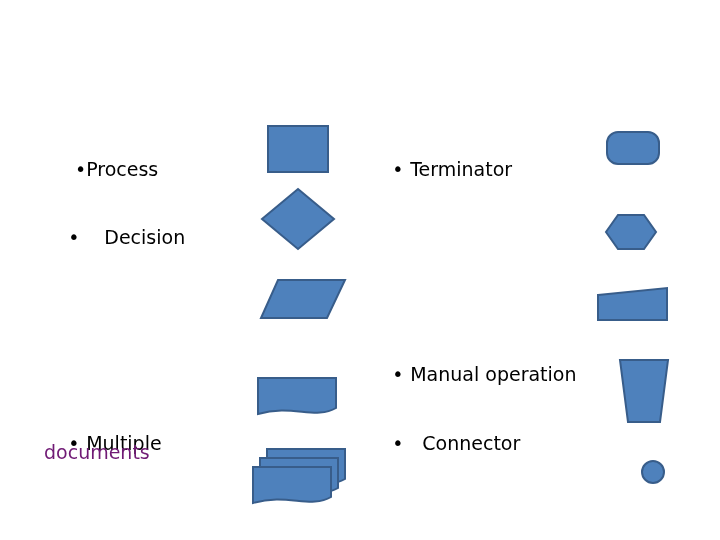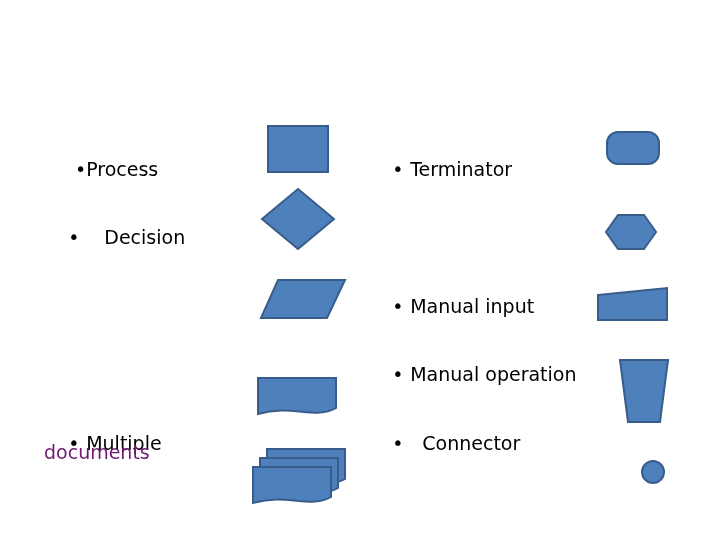--- a/index.html
+++ b/index.html
@@ -90,23 +90,20 @@
   <div class="bullet-row" style="left:44px; top:406px;">
     <span class="bullet-dot">•</span><span></span><span class="bullet-label">Multiple</span>
   </div>
   <div class="bullet-wrap" style="left:44px; top:440px;">documents</div>
 
   <div class="bullet-row" style="left:368px; top:132px;">
     <span class="bullet-dot">•</span><span></span><span class="bullet-label">Terminator</span>
   </div>
 
 
-  <div class="bullet-row" style="left:368px; top:269px;">
-    <span class="bullet-dot">•</span><span></span><span class="bullet-label">Manual input</span>
-  </div>
 
   <div class="bullet-row" style="left:368px; top:406px;">
     <span class="bullet-dot">•</span><span>  </span><span class="bullet-label">Connector</span>
   </div>
 
   <div class="bullet-row" style="left:368px; top:337px;">
     <span class="bullet-dot">•</span><span></span><span class="bullet-label">Manual operation</span>
   </div>
 
   <div class="shape" style="left:267px; top:125px;">

